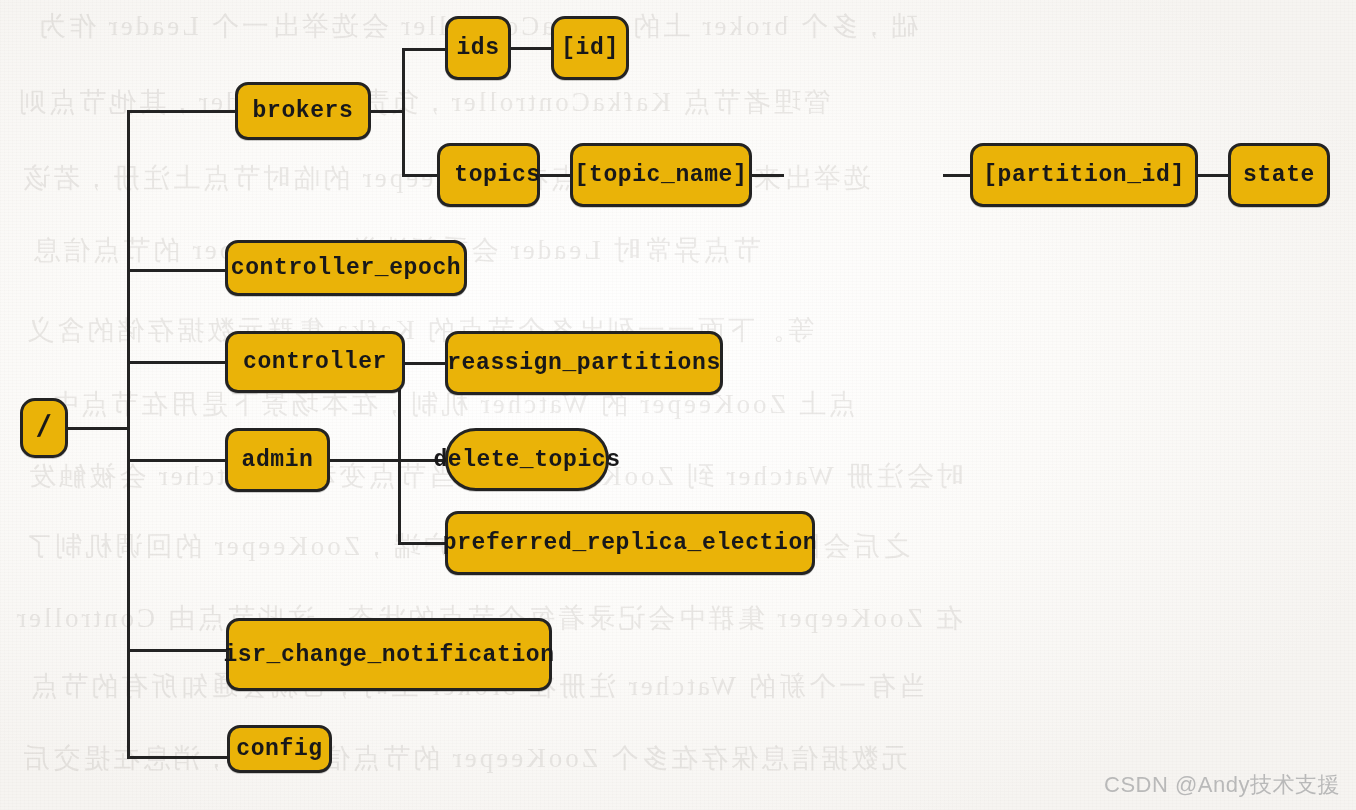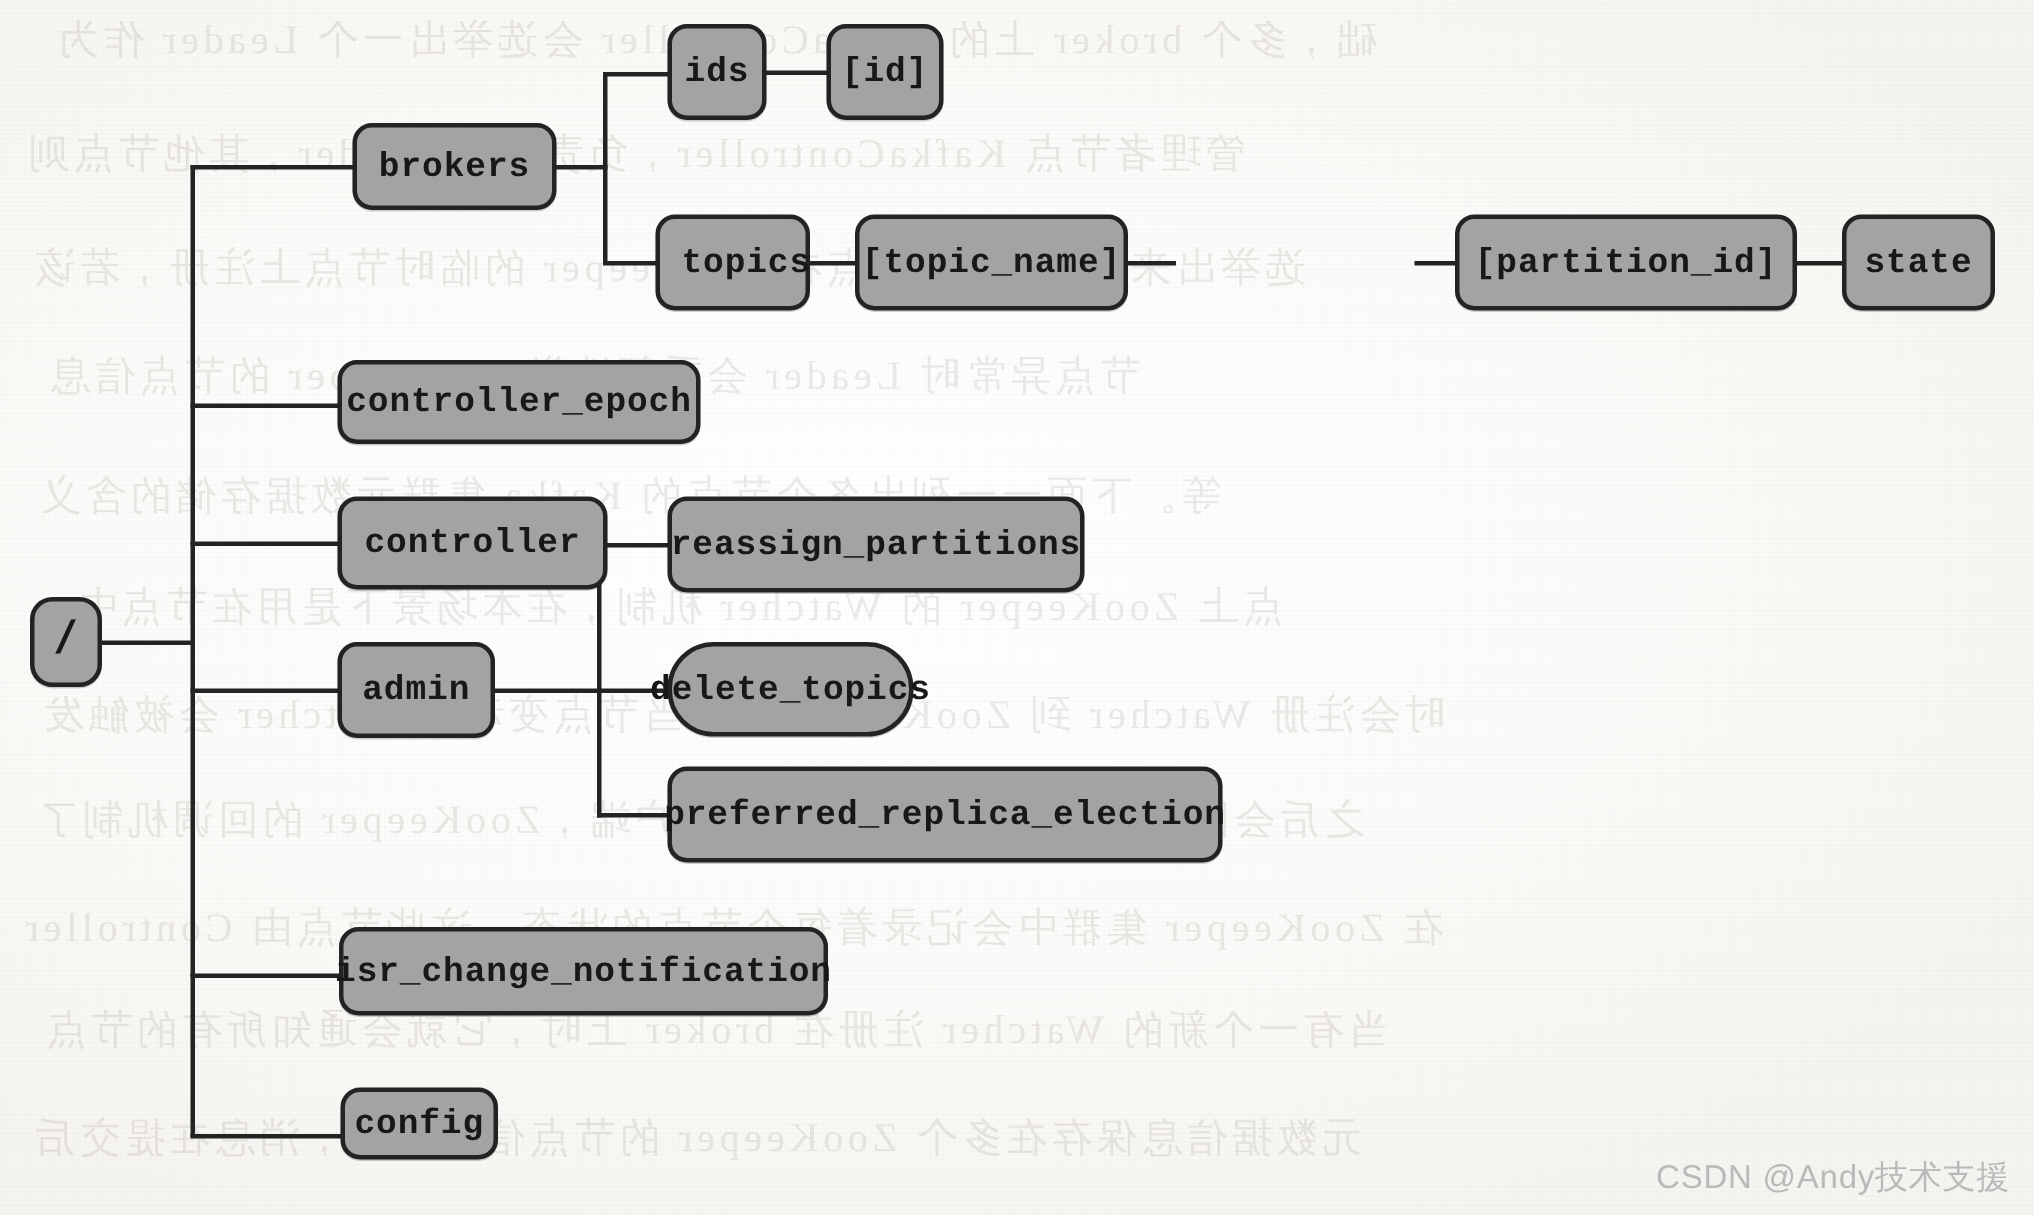--- a/index.html
+++ b/index.html
@@ -50,21 +50,21 @@
   #diagram {
     position: absolute;
     inset: 0;
   }
 
   .node {
     position: absolute;
     box-sizing: border-box;
     border: 3px solid #232323;
     border-radius: 13px;
-    background: #a3a3a3;
+    background: #eab308;
     display: flex;
     align-items: center;
     justify-content: center;
     color: #18181a;
     font-family: "Liberation Mono", "DejaVu Sans Mono", monospace;
     font-weight: bold;
     font-size: 23px;
     letter-spacing: 0.6px;
     white-space: nowrap;
     z-index: 3;
@@ -171,21 +171,21 @@
   </div>
 
   <div class="node" style="left:235px; top:82px; width:136px; height:58px;">
     <span>brokers</span>
   </div>
 
   <div class="node" style="left:445px; top:16px; width:66px; height:64px;">
     <span>ids</span>
   </div>
 
-  <div class="node" style="left:551px; top:16px; width:78px; height:64px;">
+  <div class="node" style="left:551px; top:16px; width:78px; height:64px;border-radius:14px;">
     <span>[id]</span>
   </div>
 
   <div class="node" style="left:437px; top:143px; width:103px; height:64px;padding-left:18px;">
     <span>topics</span>
   </div>
 
   <div class="node" style="left:570px; top:143px; width:182px; height:64px;">
     <span>[topic_name]</span>
   </div>
@@ -216,21 +216,21 @@
   </div>
 
   <div class="node" style="left:445px; top:428px; width:164px; height:63px;border-radius:31px;">
     <span>delete_topics</span>
   </div>
 
   <div class="node" style="left:445px; top:511px; width:370px; height:64px;">
     <span>preferred_replica_election</span>
   </div>
 
-  <div class="node" style="left:226px; top:618px; width:326px; height:59px;">
+  <div class="node" style="left:226px; top:618px; width:326px; height:73px;">
     <span>isr_change_notification</span>
   </div>
 
   <div class="node" style="left:227px; top:725px; width:105px; height:48px;">
     <span>config</span>
   </div>
 
 </div>
 
 <div id="watermark">CSDN @Andy技术支援</div>

